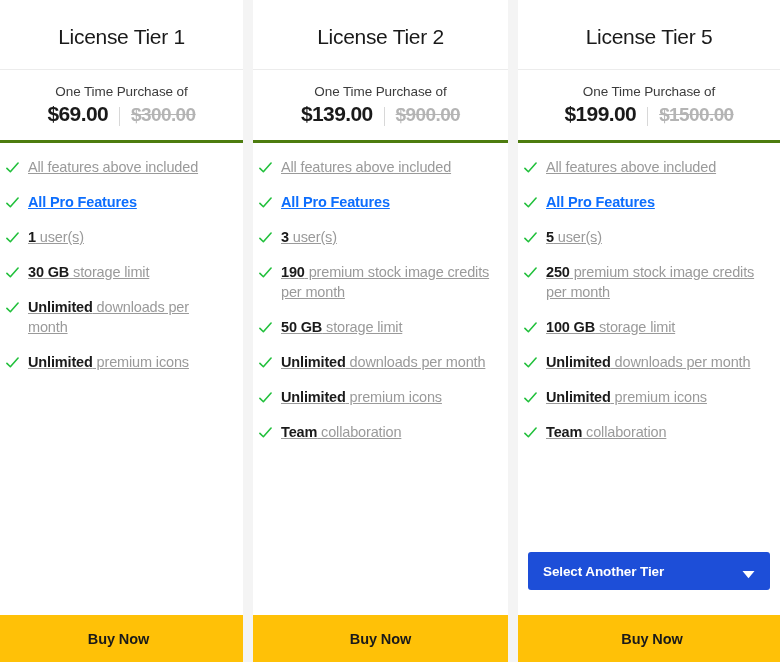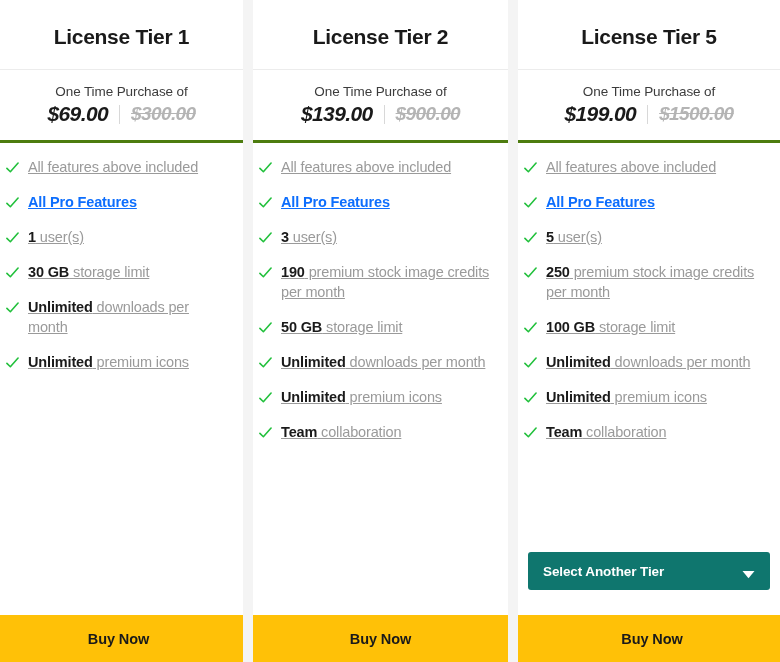--- a/index.html
+++ b/index.html
@@ -48,45 +48,44 @@
   }
 
   .card-top {
     margin-top: 3px;
     background: #fff;
   }
 
   .card-title {
     text-align: center;
     font-size: 21px;
-    font-weight: bold;
+    font-weight: normal;
     color: #1a1a1a;
     letter-spacing: -0.3px;
     padding: 22px 10px 20px 10px;
     border-bottom: 1px solid #ececec;
     box-sizing: border-box;
   }
 
   .price-block {
     text-align: center;
     padding: 14px 10px 14px 10px;
     border-bottom: 3px solid #4d7c0f;
   }
   .price-caption {
     font-size: 13.5px;
     color: #3c3c3c;
     margin-bottom: 3px;
     letter-spacing: -0.1px;
   }
   .price-row {
     display: flex;
-    align-items: center;
+    align-items: flex-end;
     justify-content: center;
     gap: 11px;
-    font-style: italic;
   }
   .price-current {
     font-size: 21px;
     font-weight: bold;
     color: #1a1a1a;
     letter-spacing: -0.6px;
   }
   .price-divider {
     width: 1px;
     height: 19px;
@@ -131,21 +130,21 @@
     color: #1a1a1a;
     font-weight: bold;
   }
   .feature-text.link {
     color: #0d6efd;
     font-weight: bold;
   }
 
   .tier-select {
     margin: 4px 10px 16px 10px;
-    background: #0f766e;
+    background: #1d4ed8;
     color: #ffffff;
     border: none;
     border-radius: 3px;
     height: 38px;
     display: flex;
     align-items: center;
     justify-content: space-between;
     padding: 0 15px;
     font-size: 13.5px;
     font-weight: bold;

